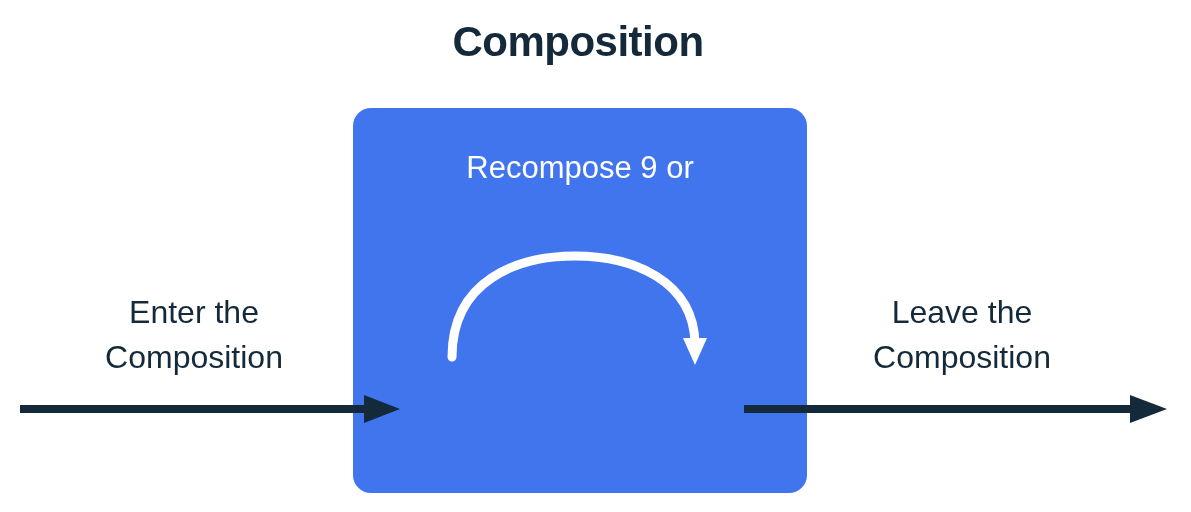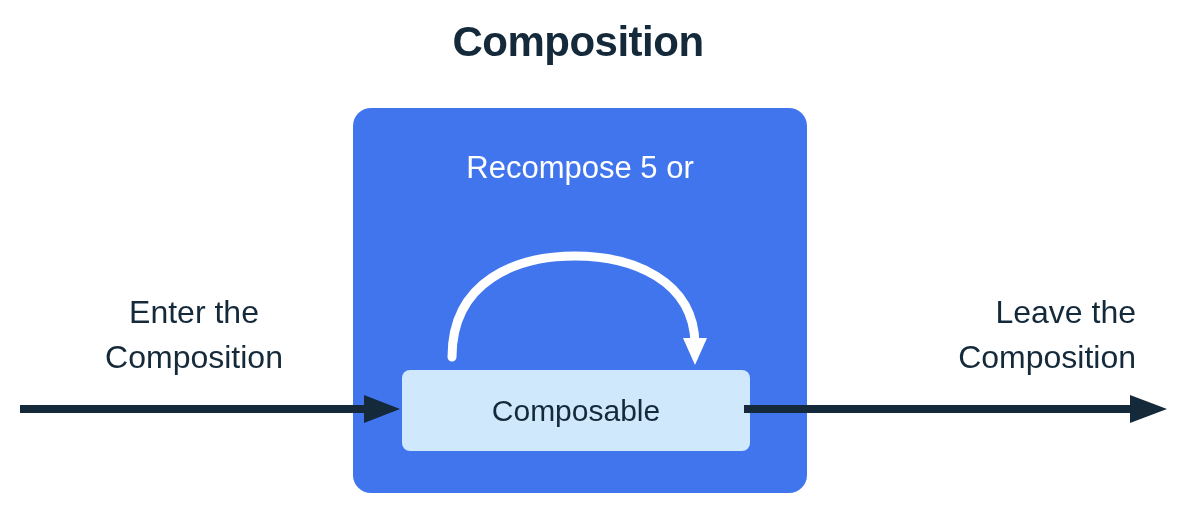--- a/index.html
+++ b/index.html
@@ -93,24 +93,23 @@
     line-height: 1.42;
     color: #14293a;
     text-align: center;
   }
   #enter-caption {
     left: 48px;
     top: 290px;
     width: 292px;
   }
   #leave-caption {
-    left: 844px;
+    left: 816px;
     top: 290px;
     width: 292px;
-    text-align: right;
   }
 
   
   #enter-arrow {
     position: absolute;
     left: 20px;
     top: 393px;
     width: 386px;
     height: 32px;
   }
@@ -125,31 +124,28 @@
 </head>
 <body>
 
 <div id="canvas">
 
   <div id="diagram-title">Composition</div>
 
   <div id="composition-box"></div>
 
   <div id="recompose-label">
-    <div>Recompose 5 or</div>
+    <div>Recompose 9 or</div>
   </div>
 
   <svg id="recompose-loop" viewBox="0 0 290 130">
     <path d="M 22 117 C 22 40, 88 16, 145 16 C 202 16, 264 40, 265 104" fill="none" stroke="#ffffff" stroke-width="9" stroke-linecap="round"></path>
     <path d="M 253 98 L 277 98 L 265 125 Z" fill="#ffffff"></path>
   </svg>
 
-  <div id="composable-node">
-    <span id="composable-label">Composable</span>
-  </div>
 
   <div id="enter-caption" class="flow-caption">
     <div>Enter the</div>
     <div>Composition</div>
   </div>
 
   <div id="leave-caption" class="flow-caption">
     <div>Leave the</div>
     <div>Composition</div>
   </div>

